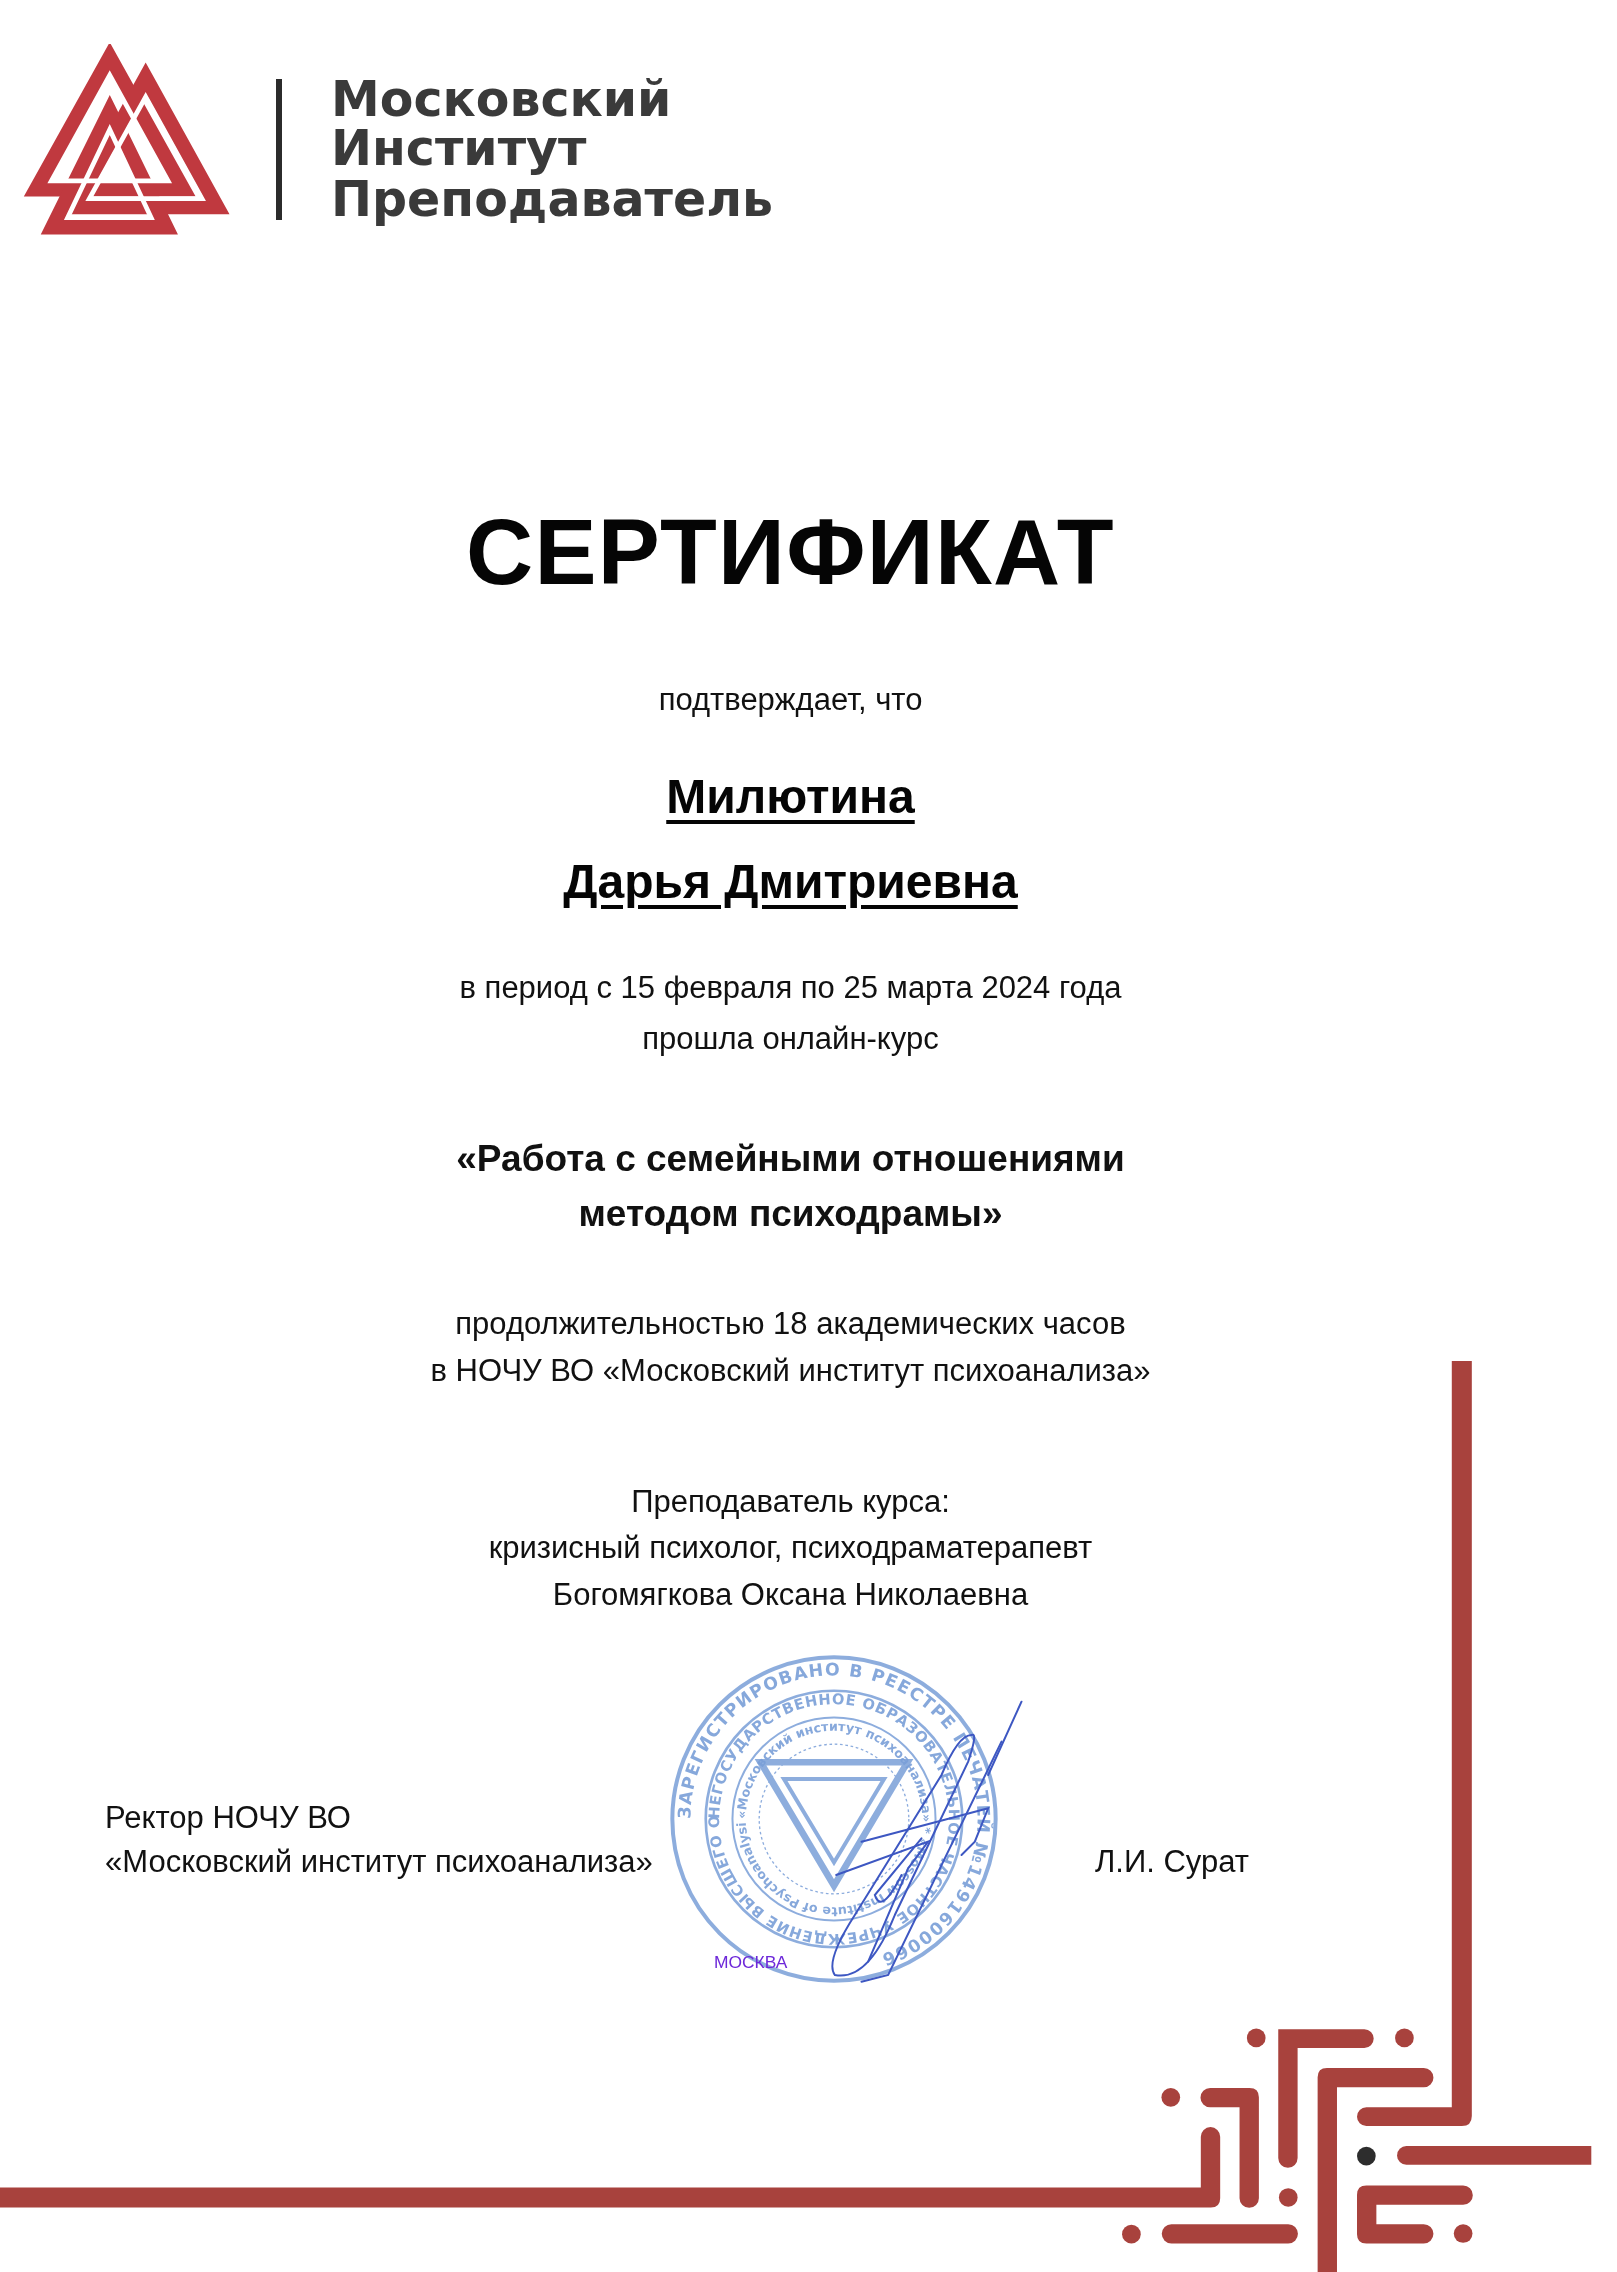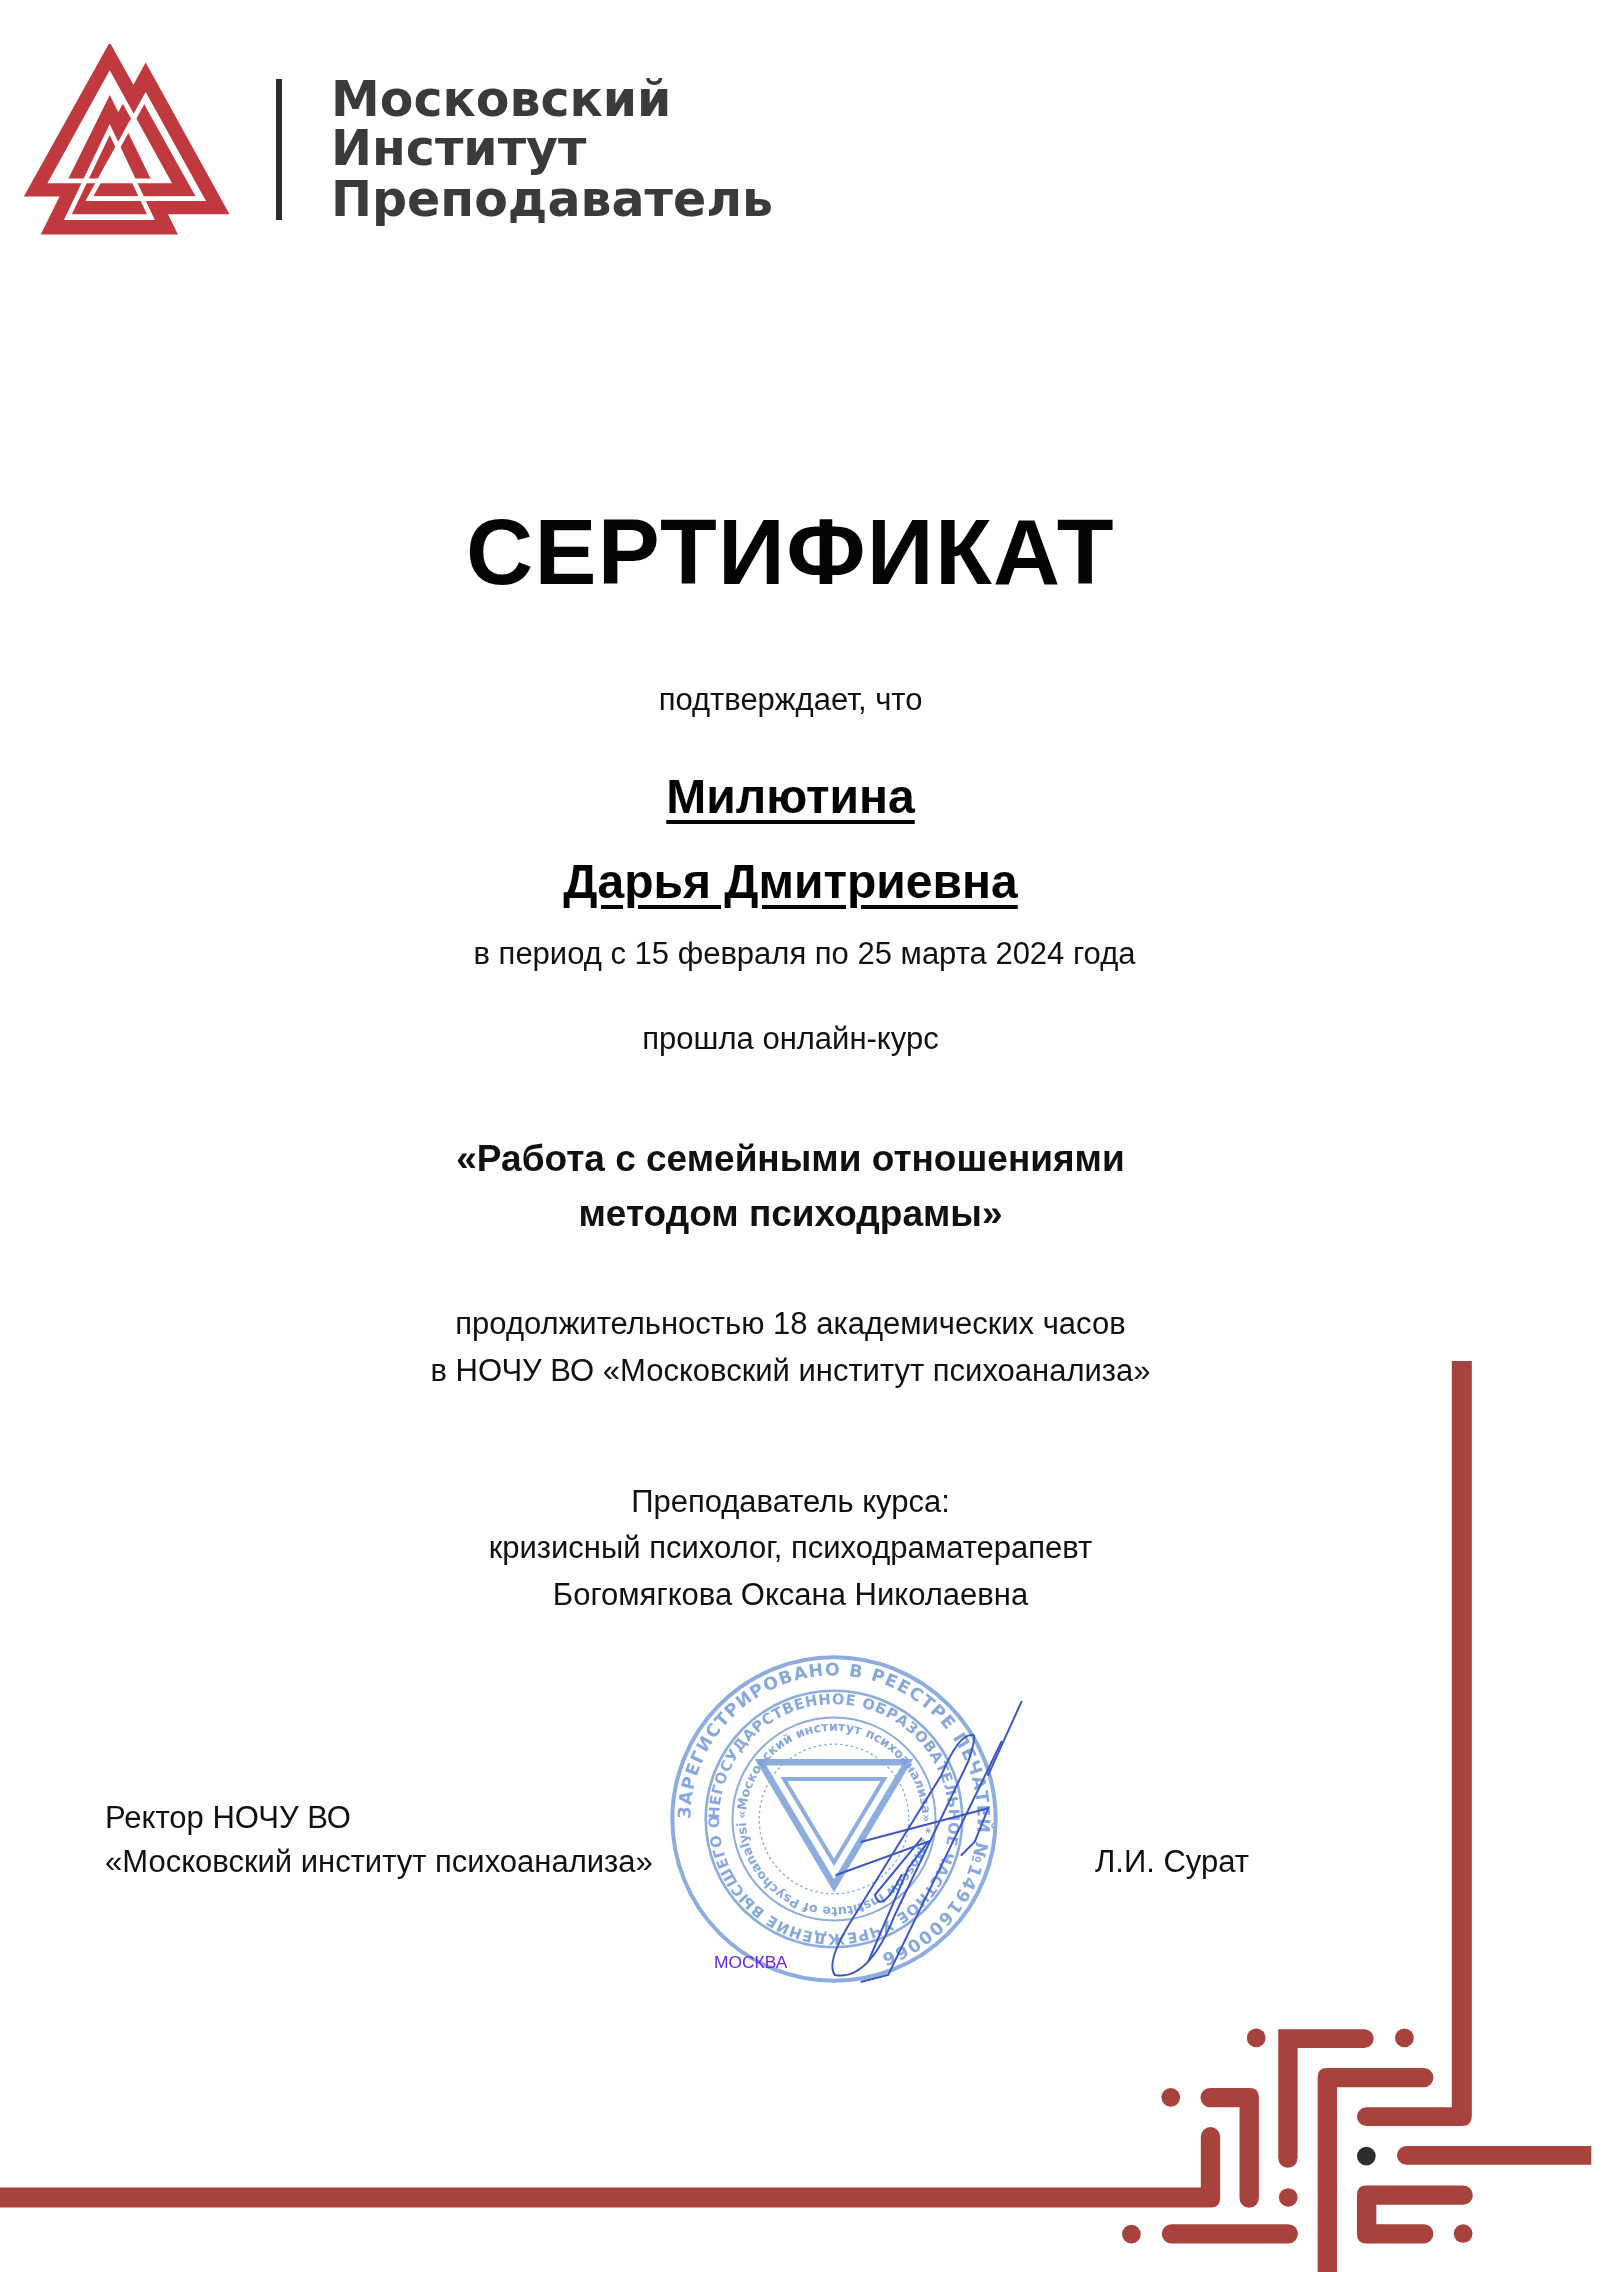--- a/index.html
+++ b/index.html
@@ -13,21 +13,21 @@
   #logo-line-1 { top: 75px; }
   #logo-line-2 { top: 124px; }
   #logo-line-3 { top: 175px; }
   
   #title { top: 506px; font-weight: bold; font-size: 93px; letter-spacing: 1.3px; line-height: 1; color: #050505; }
   #confirms { top: 682px; font-size: 31px; color: #111; }
   .name { font-weight: bold; font-size: 48px; text-decoration: underline; text-decoration-thickness: 4px; text-underline-offset: 6.7px; color: #050505; }
   #name-1 { top: 769px; }
   #name-2 { top: 854px; }
   .body-text { font-size: 31px; color: #111; line-height: 1; }
-  #period { top: 938px; padding-left: 14px; }
+  #period { top: 972px; }
   #course-passed { top: 1023px; }
   .course { font-weight: bold; font-size: 37px; color: #111; line-height: 1; }
   #course-1 { top: 1140px; }
   #course-2 { top: 1195px; }
   #duration { top: 1308px; }
   #institution { top: 1355px; }
   #instructor-label { top: 1486px; }
   #instructor-title { top: 1532px; }
   #instructor-name { top: 1579px; }
   .sign-text { font-size: 31px; color: #111; white-space: nowrap; line-height: 1; }

